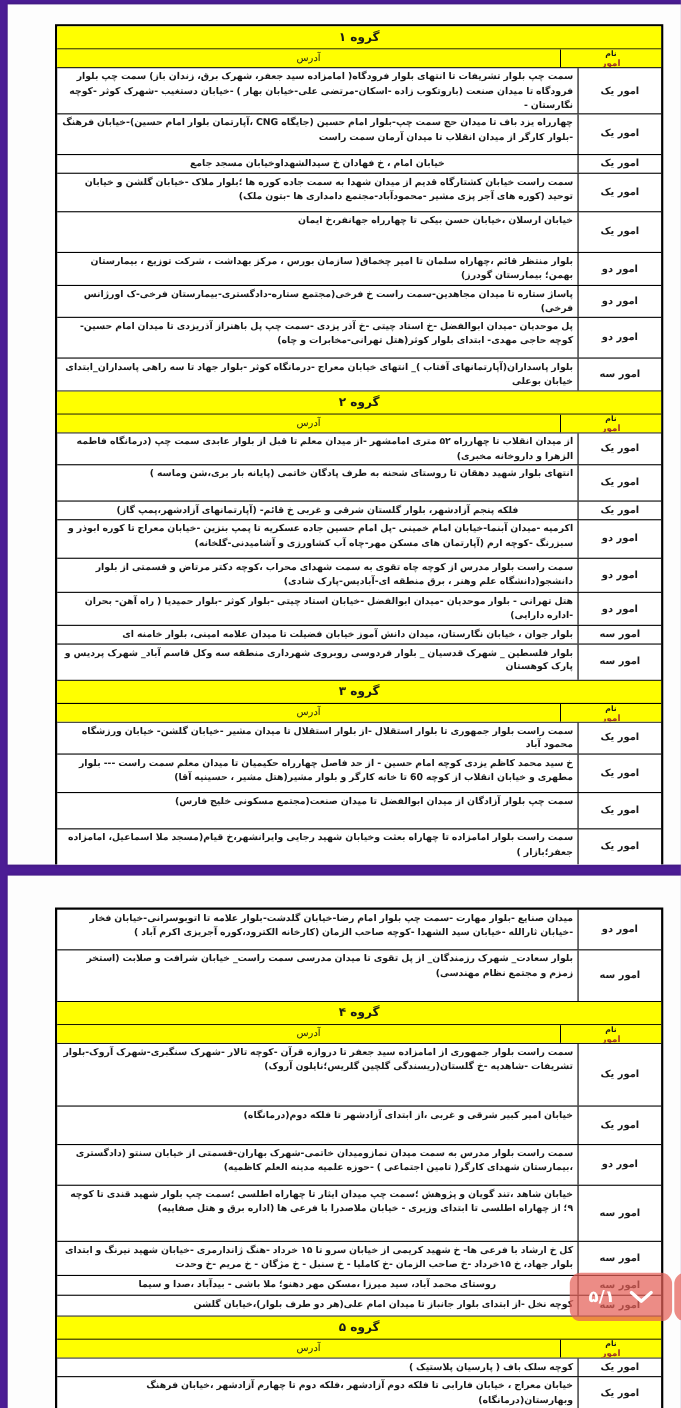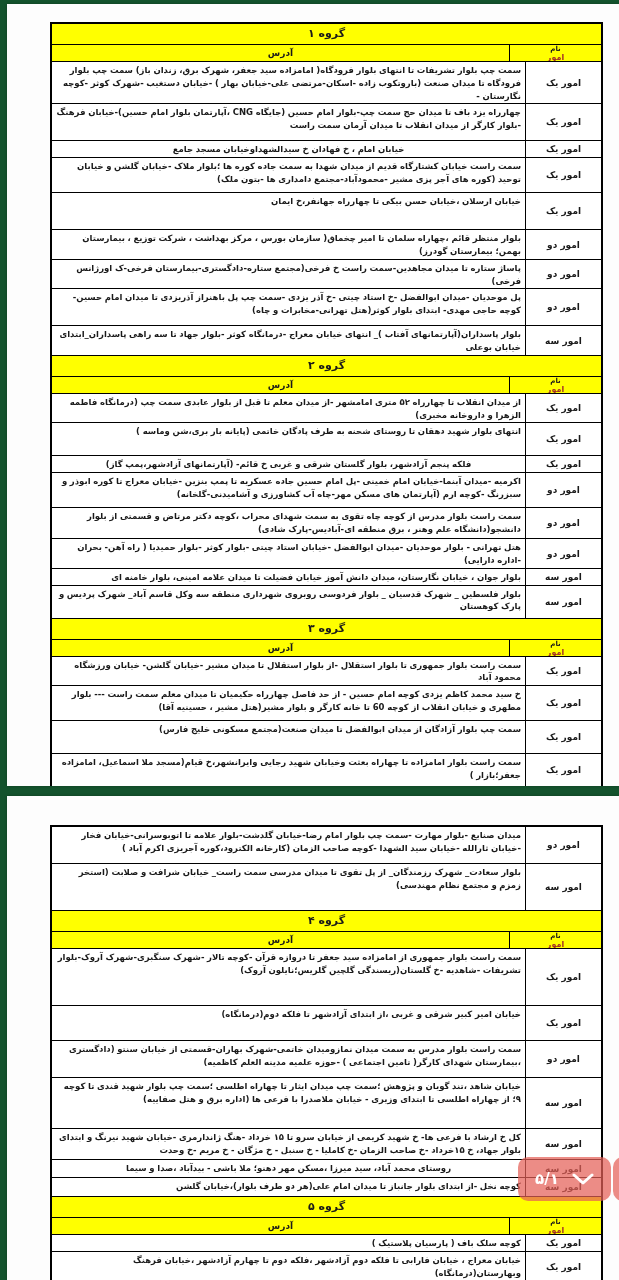--- a/index.html
+++ b/index.html
@@ -1,18 +1,18 @@
 <!DOCTYPE html>
 <html lang="fa" dir="rtl"><head>
 <meta charset="utf-8">
 <style>
   html,body{margin:0;padding:0;}
   #screen{
     position:relative; width:619px; height:1280px;
-    background:#14532d; overflow:hidden;
+    background:#4c1d95; overflow:hidden;
     font-family:"DejaVu Sans", sans-serif;
     direction:rtl; color:#1a1a1a;
   }
   .page{
     position:absolute; left:7px; right:0;
     background:#fdfdfd; box-shadow:0 0 3px rgba(0,0,0,.25);
     overflow:hidden;
   }
   #page1{ top:4px;  height:782px; }
   #page2{ top:796px; height:484px; }
@@ -26,21 +26,21 @@
 
   .grp-title{
     background:#ffff00; border-bottom:1px solid #000;
     text-align:center; font-weight:bold; font-size:11px;
     height:20px; line-height:20px;
   }
   .hdr-row,.row{ display:flex; border-bottom:1px solid #000; }
   .hdr-row{ height:16px; }
   .hdr-addr{
     flex:1; background:#ffff00; text-align:center;
-    font-weight:bold; font-size:9px; line-height:16px;
+    font-weight:normal; font-size:9px; line-height:16px;
   }
   .hdr-name{
     width:92px; box-sizing:border-box; background:#ffff00;
     border-left:1px solid #000; overflow:hidden;
     text-align:center; font-weight:bold;
   }
   .hdr-name .l1{ display:block; font-size:7px; line-height:8px; height:8px; }
   .hdr-name .l2{ display:block; font-size:8px; line-height:10px; color:#a33226; }
 
   .dept{

